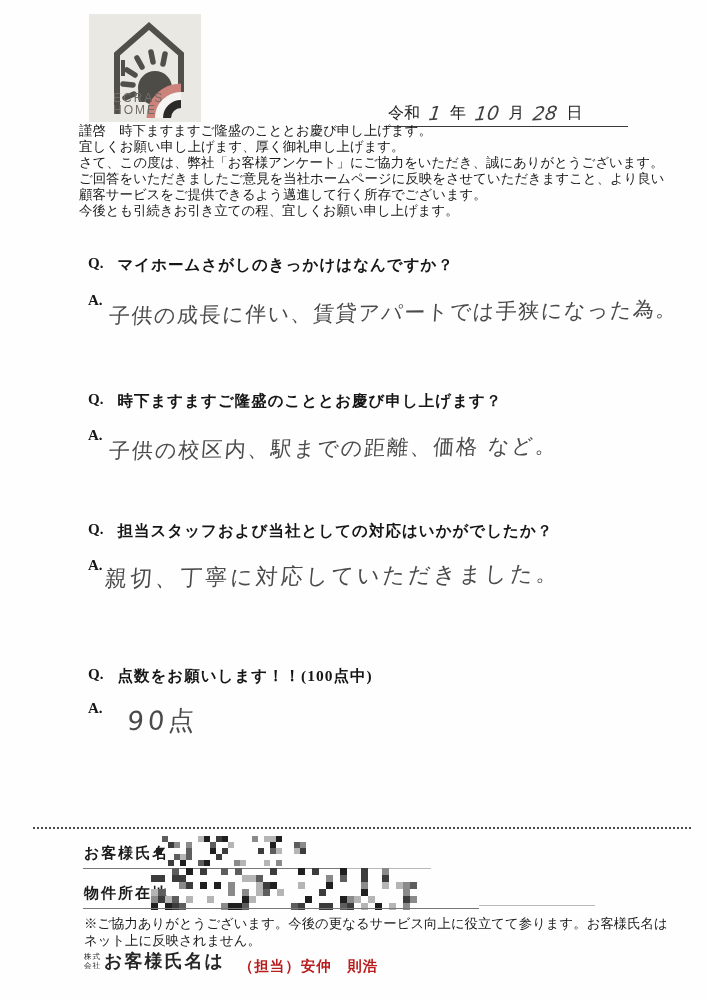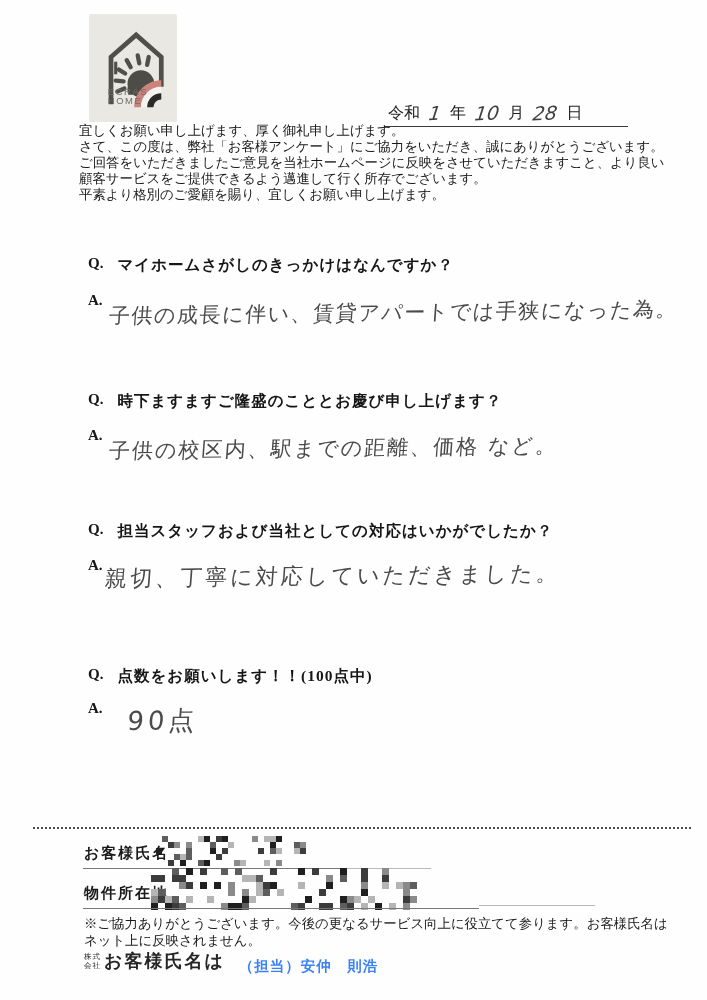--- a/index.html
+++ b/index.html
@@ -6,21 +6,21 @@
   #page{
     position:relative;width:707px;height:1000px;overflow:hidden;
     background:#fefefe;
     font-family:"Liberation Serif","DejaVu Serif",serif;
     color:#1c1c1c;
   }
   .abs{position:absolute;}
 
   
   .logo-box{
-    left:89px;top:14px;width:88px;height:108px;
+    left:89px;top:14px;width:112px;height:108px;
     background:#eae8e2;border-radius:2px;
   }
   .doc-title{
     left:0;top:18px;width:707px;text-align:center;
     font-size:20px;font-weight:600;letter-spacing:3px;color:#141414;
   }
   .date-line{
     left:388px;top:92px;width:240px;height:32px;
     display:flex;align-items:flex-end;gap:4px;
     font-size:16px;color:#222;
@@ -75,21 +75,21 @@
     font-size:7.5px;line-height:8.5px;color:#2a2a2a;margin-top:4px;letter-spacing:1px;
   }
   .company-name{
     font-family:"Liberation Sans","DejaVu Sans",sans-serif;
     font-size:18px;font-weight:700;color:#262626;letter-spacing:2px;margin-left:3px;
   }
   .company-address{
     font-size:14.5px;font-weight:600;color:#1a1a1a;margin-left:34px;margin-top:3px;letter-spacing:0.5px;
   }
   .company-contact{
-    font-size:14.5px;font-weight:600;color:#3b82f6;margin-left:14px;margin-top:8px;letter-spacing:1px;
+    font-size:14.5px;font-weight:600;color:#b91c1c;margin-left:14px;margin-top:8px;letter-spacing:1px;
   }
 
   
   .logo-svg{width:100%;height:100%;display:block;}
 </style>
 </head>
 <body>
 
 <div id="page">
 
@@ -127,25 +127,26 @@
     <span class="hand date-num">1</span>
     <span>年</span>
     <span class="hand date-num">10</span>
     <span>月</span>
     <span class="hand date-num">28</span>
     <span>日</span>
   </div>
   <div class="abs date-underline"></div>
 
   <div class="abs greeting">
+    <div>謹啓　時下ますますご隆盛のこととお慶び申し上げます。</div>
     <div>宜しくお願い申し上げます、厚く御礼申し上げます。</div>
     <div>さて、この度は、弊社「お客様アンケート」にご協力をいただき、誠にありがとうございます。</div>
     <div>ご回答をいただきましたご意見を当社ホームページに反映をさせていただきますこと、より良い</div>
     <div>顧客サービスをご提供できるよう邁進して行く所存でございます。</div>
-    <div>平素より格別のご愛顧を賜り、宜しくお願い申し上げます。</div>
+    <div>今後とも引続きお引き立ての程、宜しくお願い申し上げます。</div>
   </div>
 
   <div class="abs qa-q" style="left:88px;top:255px;">
     <span class="qa-label">Q.</span>
     <span>マイホームさがしのきっかけはなんですか？</span>
   </div>
   <div class="abs a-label" style="left:88px;top:292px;">A.</div>
   <div class="abs answer" style="left:108px;top:302px;font-size:21px;letter-spacing:1.5px;">子供の成長に伴い、賃貸アパートでは手狭になった為。</div>
 
   <div class="abs qa-q" style="left:88px;top:391px;">

